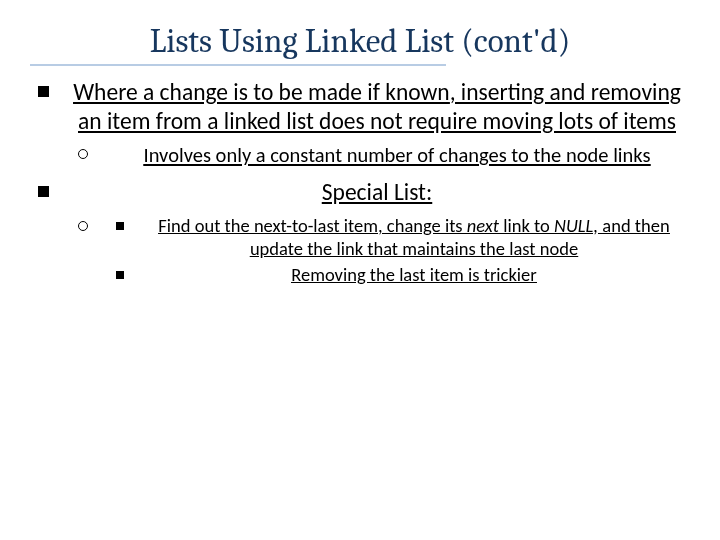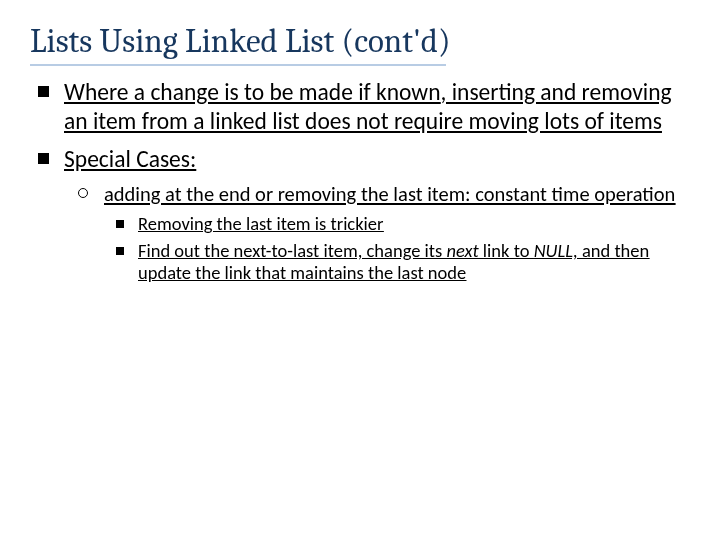--- a/index.html
+++ b/index.html
@@ -11,20 +11,21 @@
     font-family: Calibri, "Segoe UI", Arial, sans-serif;
     color: #000;
     overflow: hidden;
   }
   .slide {
     position: relative;
     width: 720px;
     height: 484px;
     box-sizing: border-box;
     padding: 20px 30px 20px 30px;
+    text-align: center;
   }
   .title {
     font-family: Cambria, Georgia, "Times New Roman", serif;
     font-size: 33px;
     color: #17375e;
     margin: 2px 0 4px 0;
     font-weight: 400;
   }
   .rule {
     height: 2px;
@@ -92,33 +93,37 @@
 <body>
 
 <div class="slide">
   <div class="title">Lists Using Linked List (cont'd)</div>
   <div class="rule"></div>
 
   <ul class="l1">
 
     <li>
       <span class="underline ib">Where a change is to be made if known</span><span class="ib">, inserting and removing an item from a linked list does not require moving lots of items</span>
+      <ul class="l2">
+        <li>
+          <span>Involves only a constant number of changes to the node links</span>
+        </li>
+      </ul>
     </li>
 
     <li>
-      <span>Special Cases:</span>
+      <span>Special List:</span>
       <ul class="l2">
         <li>
-          <span>adding at the end or removing the last item: constant time operation</span>
           <ul class="l3">
             <li>
-              <span>Removing the last item is trickier</span>
+              <span class="ib">Find out the next-to-last item, change its </span><span class="italic ib">next</span><span class="ib"> link to </span><span class="italic ib">NULL, </span><span class="ib">and then update the link that maintains the last node</span>
             </li>
             <li>
-              <span class="ib">Find out the next-to-last item, change its </span><span class="italic ib">next</span><span class="ib"> link to </span><span class="italic ib">NULL, </span><span class="ib">and then update the link that maintains the last node</span>
+              <span>Removing the last item is trickier</span>
             </li>
           </ul>
         </li>
       </ul>
     </li>
 
   </ul>
 </div>
 
 </body></html>

